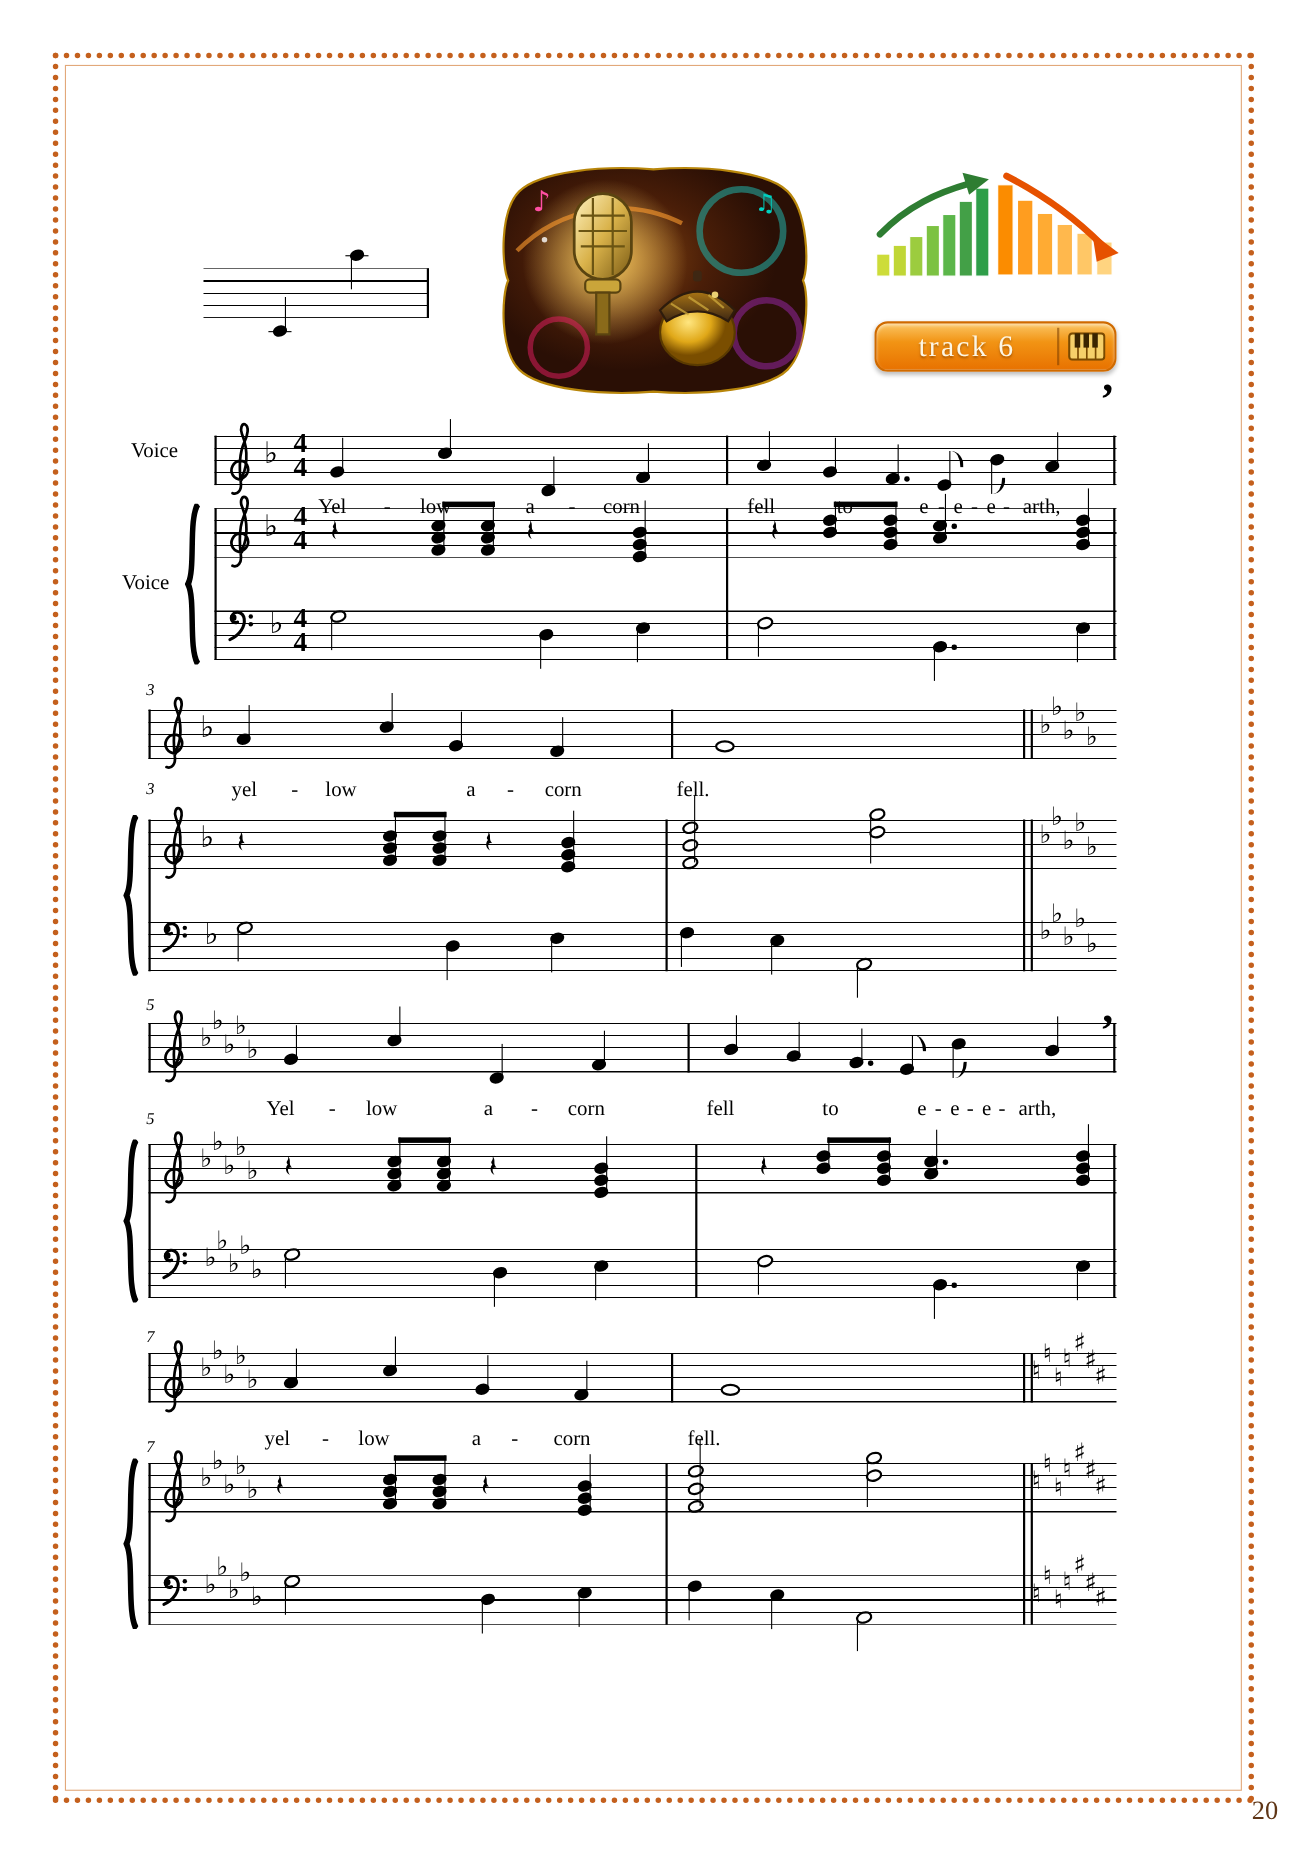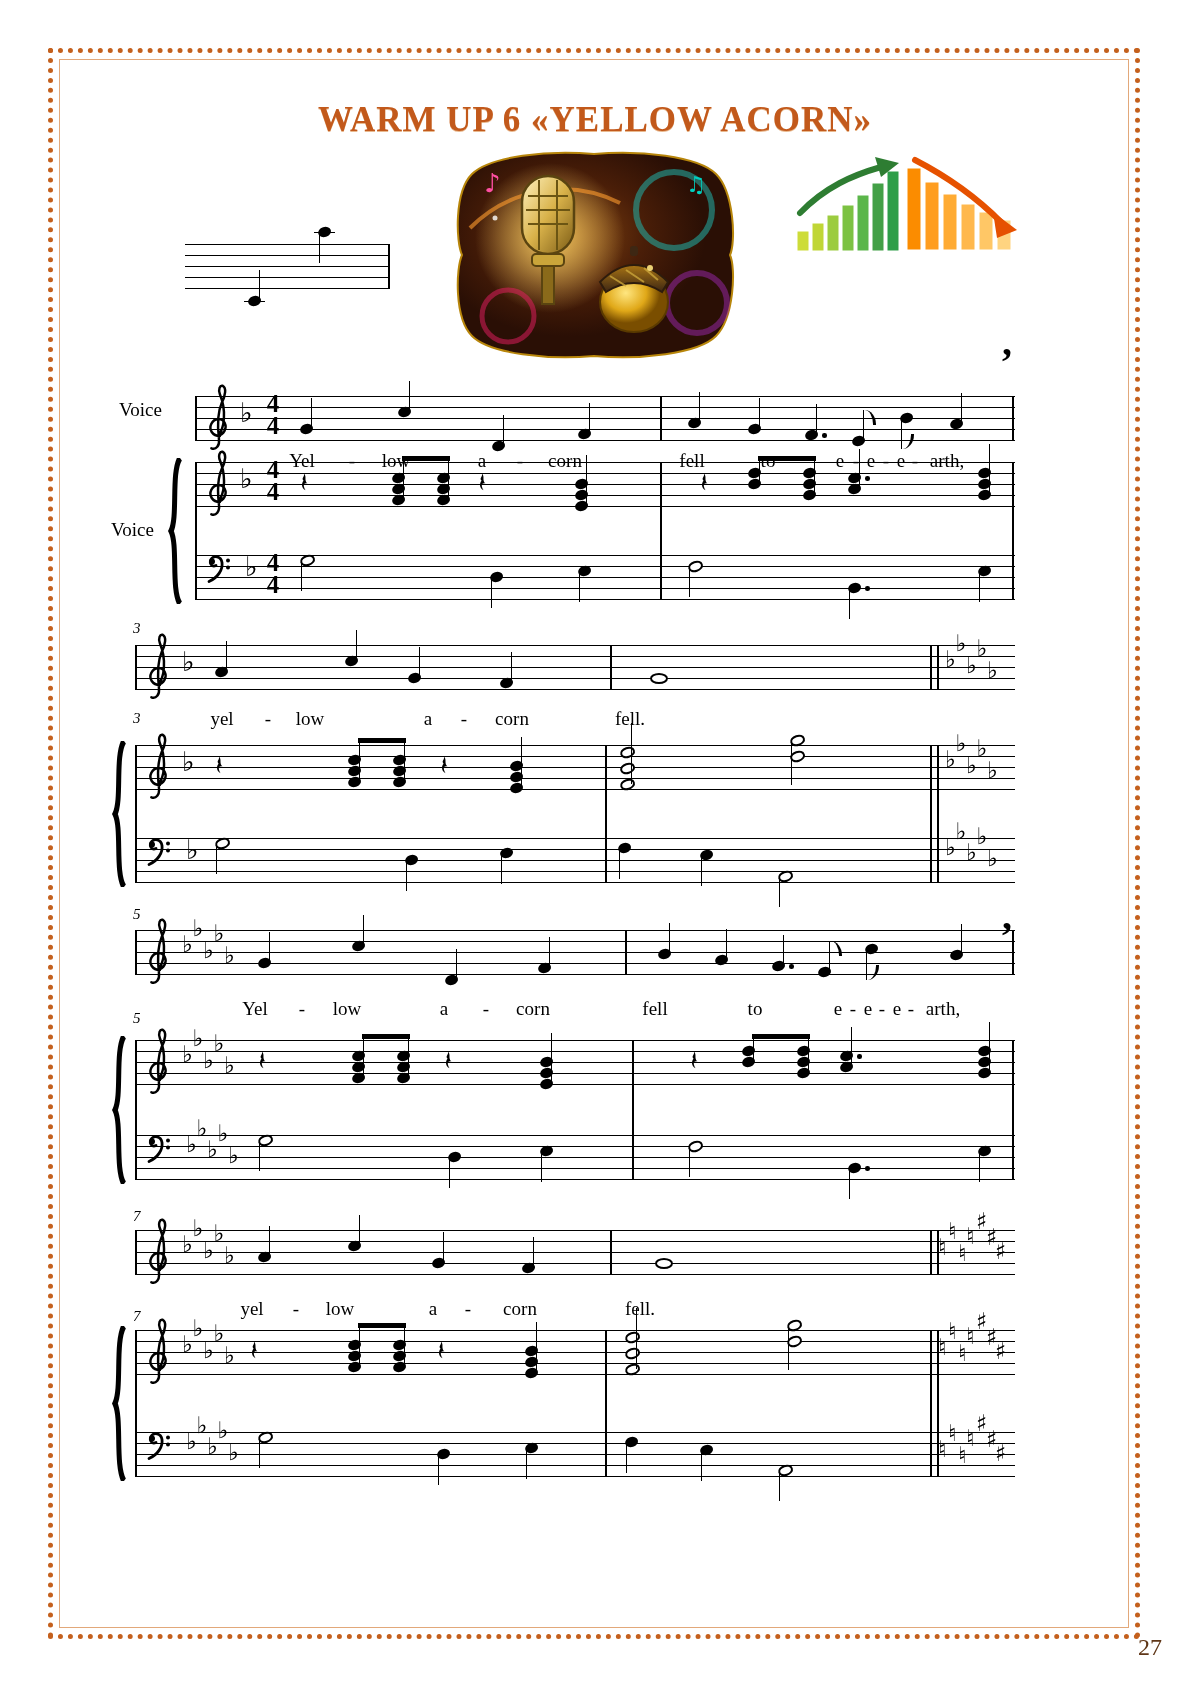--- a/index.html
+++ b/index.html
@@ -45,21 +45,20 @@
   .illu{position:absolute;left:450px;top:148px}
   .chart{position:absolute}
 </style>
 </head>
 <body>
 
 <div class="page">
   <div class="b-outer"></div>
   <div class="b-inner"></div>
 
-  <div class="title">WARM UP 6 «YELLOW ACORN»</div>
 
   <div class="illu">
     <svg width="288" height="214" viewBox="0 0 288 214">
       <defs>
         <radialGradient id="ibg" cx="40%" cy="40%">
             <stop offset="0%" stop-color="#8a4a12"></stop>
             <stop offset="55%" stop-color="#4a1e08"></stop>
             <stop offset="100%" stop-color="#2a0f05"></stop>
           </radialGradient>
         <radialGradient id="glow" cx="50%" cy="50%">
@@ -134,20 +133,35 @@
           <rect x="38" y="44" width="14" height="56" fill="#ffab33" stroke="#fff" stroke-width="1"></rect>
           <rect x="56" y="54" width="14" height="46" fill="#ffb84d" stroke="#fff" stroke-width="1"></rect>
           <rect x="74" y="62" width="14" height="38" fill="#ffc766" stroke="#fff" stroke-width="1"></rect>
           <rect x="92" y="70" width="14" height="30" fill="#ffd480" stroke="#fff" stroke-width="1"></rect>
         </g>
       <path d="M10,10 C45,28 72,48 96,72" fill="none" stroke="#e65100" stroke-width="6" stroke-linecap="round"></path>
       <polygon points="88,62 112,80 92,88" fill="#e65100"></polygon>
     </svg>
   </div>
 
+  <div class="track">
+    <span class="track-label">track 6</span>
+    <span class="track-div"></span>
+    <span class="track-icon">
+      <svg width="34" height="26" viewBox="0 0 34 26">
+        <rect x="1" y="1" width="32" height="24" rx="3" fill="#f6d06a" stroke="#7a4a00" stroke-width="2"></rect>
+        <line x1="9" y1="1" x2="9" y2="25" stroke="#7a4a00" stroke-width="1.5"></line>
+        <line x1="17" y1="1" x2="17" y2="25" stroke="#7a4a00" stroke-width="1.5"></line>
+        <line x1="25" y1="1" x2="25" y2="25" stroke="#7a4a00" stroke-width="1.5"></line>
+        <rect x="6" y="1" width="5" height="13" fill="#3a2400"></rect>
+        <rect x="14" y="1" width="5" height="13" fill="#3a2400"></rect>
+        <rect x="22" y="1" width="5" height="13" fill="#3a2400"></rect>
+      </svg>
+    </span>
+  </div>
 
   <div class="vlabel">Voice</div>
   <div class="plabel">Voice</div>
 
   <div class="mnum" style="left:133px;top:620px">3</div>
   <div class="mnum" style="left:133px;top:710px">3</div>
   <div class="mnum" style="left:133px;top:906px">5</div>
   <div class="mnum" style="left:133px;top:1010px">5</div>
   <div class="mnum" style="left:133px;top:1208px">7</div>
   <div class="mnum" style="left:133px;top:1308px">7</div>
@@ -622,14 +636,14 @@
       <div class="lyr" style="left: 943px; top: 998px;">arth,</div>
       <div class="lyr" style="left: 252px; top: 1298px;">yel</div>
       <div class="lyr" style="left: 296px; top: 1298px;">-</div>
       <div class="lyr" style="left: 340px; top: 1298px;">low</div>
       <div class="lyr" style="left: 433px; top: 1298px;">a</div>
       <div class="lyr" style="left: 468px; top: 1298px;">-</div>
       <div class="lyr" style="left: 520px; top: 1298px;">corn</div>
       <div class="lyr" style="left: 640px; top: 1298px;">fell.</div>
     </div>
 
-  <div class="pagenum">27</div>
+  <div class="pagenum">20</div>
 </div>
 
 </body></html>

